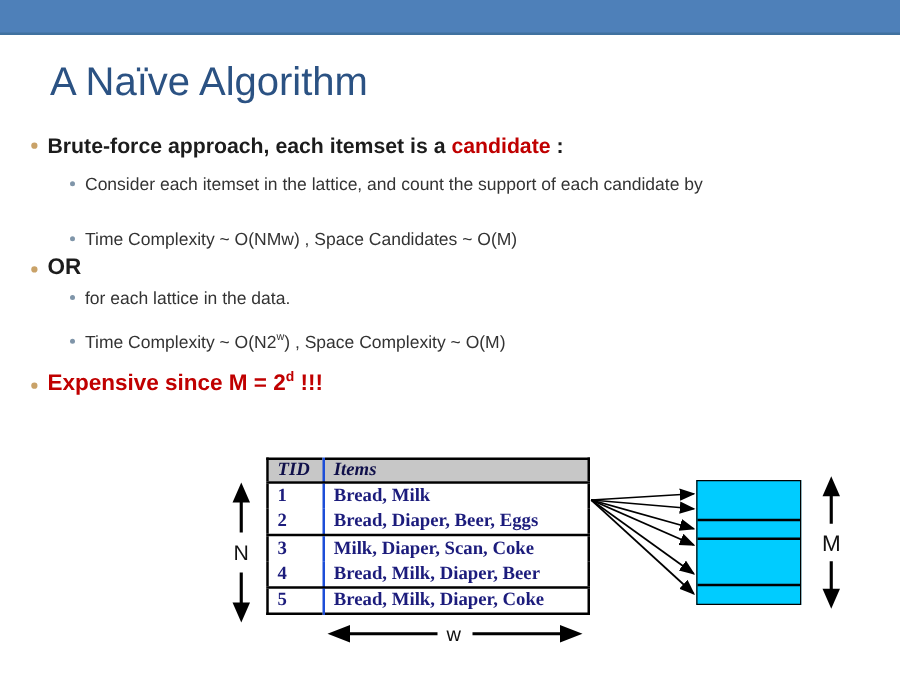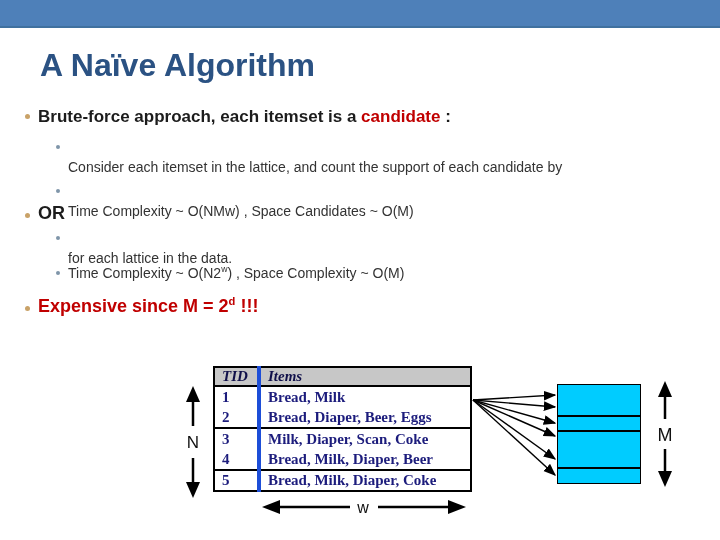--- a/index.html
+++ b/index.html
@@ -6,29 +6,29 @@
   .slide{
     position:relative;width:720px;height:540px;background:#ffffff;
     font-family:"Liberation Sans", sans-serif;overflow:hidden;
   }
   .top-bar{
     position:absolute;left:0;top:0;width:720px;height:26px;
     background:#4e80b9;border-bottom:2px solid #40719f;
   }
   .title{
     position:absolute;left:40px;top:47px;margin:0;
-    font-size:32px;font-weight:700;color:#2b5283;letter-spacing:0px;
+    font-size:32px;font-weight:400;color:#2b5283;letter-spacing:0px;
   }
   .b{position:absolute;left:0;width:700px;}
   .dot{position:absolute;border-radius:50%;}
   .d1{width:5px;height:5px;background:#c9a268;left:25px;top:8px;}
   .d2{width:4px;height:4px;background:#7f95a9;left:56px;top:6px;}
   .l1 .txt{position:absolute;left:38px;top:0;font-size:17px;font-weight:600;color:#1c1c1c;line-height:21px;white-space:nowrap;}
   .l2 .txt{position:absolute;left:68px;top:0;font-size:14px;font-weight:400;color:#333333;line-height:16.5px;width:600px;}
-  .l2 .txt span{display:block;margin-top:20px;}
+  .l2 .txt span{display:block;}
   .red{color:#c00000;}
   .b-expensive .txt{font-weight:700;font-size:18px;color:#c00000;}
   .b-or .txt{font-size:18px;}
   sup,.sup{font-size:0.62em;vertical-align:super;line-height:0;}
 
   
   .fig-label{
     position:absolute;font-family:"Liberation Serif", serif;font-weight:700;
     font-size:17px;color:#c07b2a;text-align:center;line-height:20px;
   }
@@ -40,21 +40,21 @@
   .tx-table th,.tx-table td{padding:0 0 0 7px;margin:0;overflow:hidden;white-space:nowrap;}
   .tx-table col.c-tid{width:45px;}
   .tx-table thead tr{height:19px;background:#c7c7c7;}
   .tx-table th{
     text-align:left;font-style:italic;font-weight:700;font-size:15px;color:#10104a;
     border-bottom:2px solid #000;
   }
   .tx-table tbody tr{height:21px;}
   .tx-table td{font-weight:700;font-size:15px;color:#1c1c7c;}
   .tx-table{border:2px solid #000;}
-  .tx-table th:first-child,.tx-table td:first-child{border-right:4px solid #1d4ed8;margin-left:40px;}
+  .tx-table th:first-child,.tx-table td:first-child{border-right:2px solid #1d4ed8;margin-left:40px;}
   .tx-table tbody tr:nth-child(2) td,
   .tx-table tbody tr:nth-child(4) td{border-bottom:2px solid #000;}
 
   .cand-box{
     position:absolute;left:557px;top:384px;width:84px;height:100px;
     background:#00ccff;border:1.5px solid #000;box-sizing:border-box;
   }
   .cand-div{position:absolute;left:0;width:100%;height:2px;background:#000;}
   svg{position:absolute;overflow:visible;}
   svg text{font-family:"Liberation Sans", sans-serif;fill:#111;}

